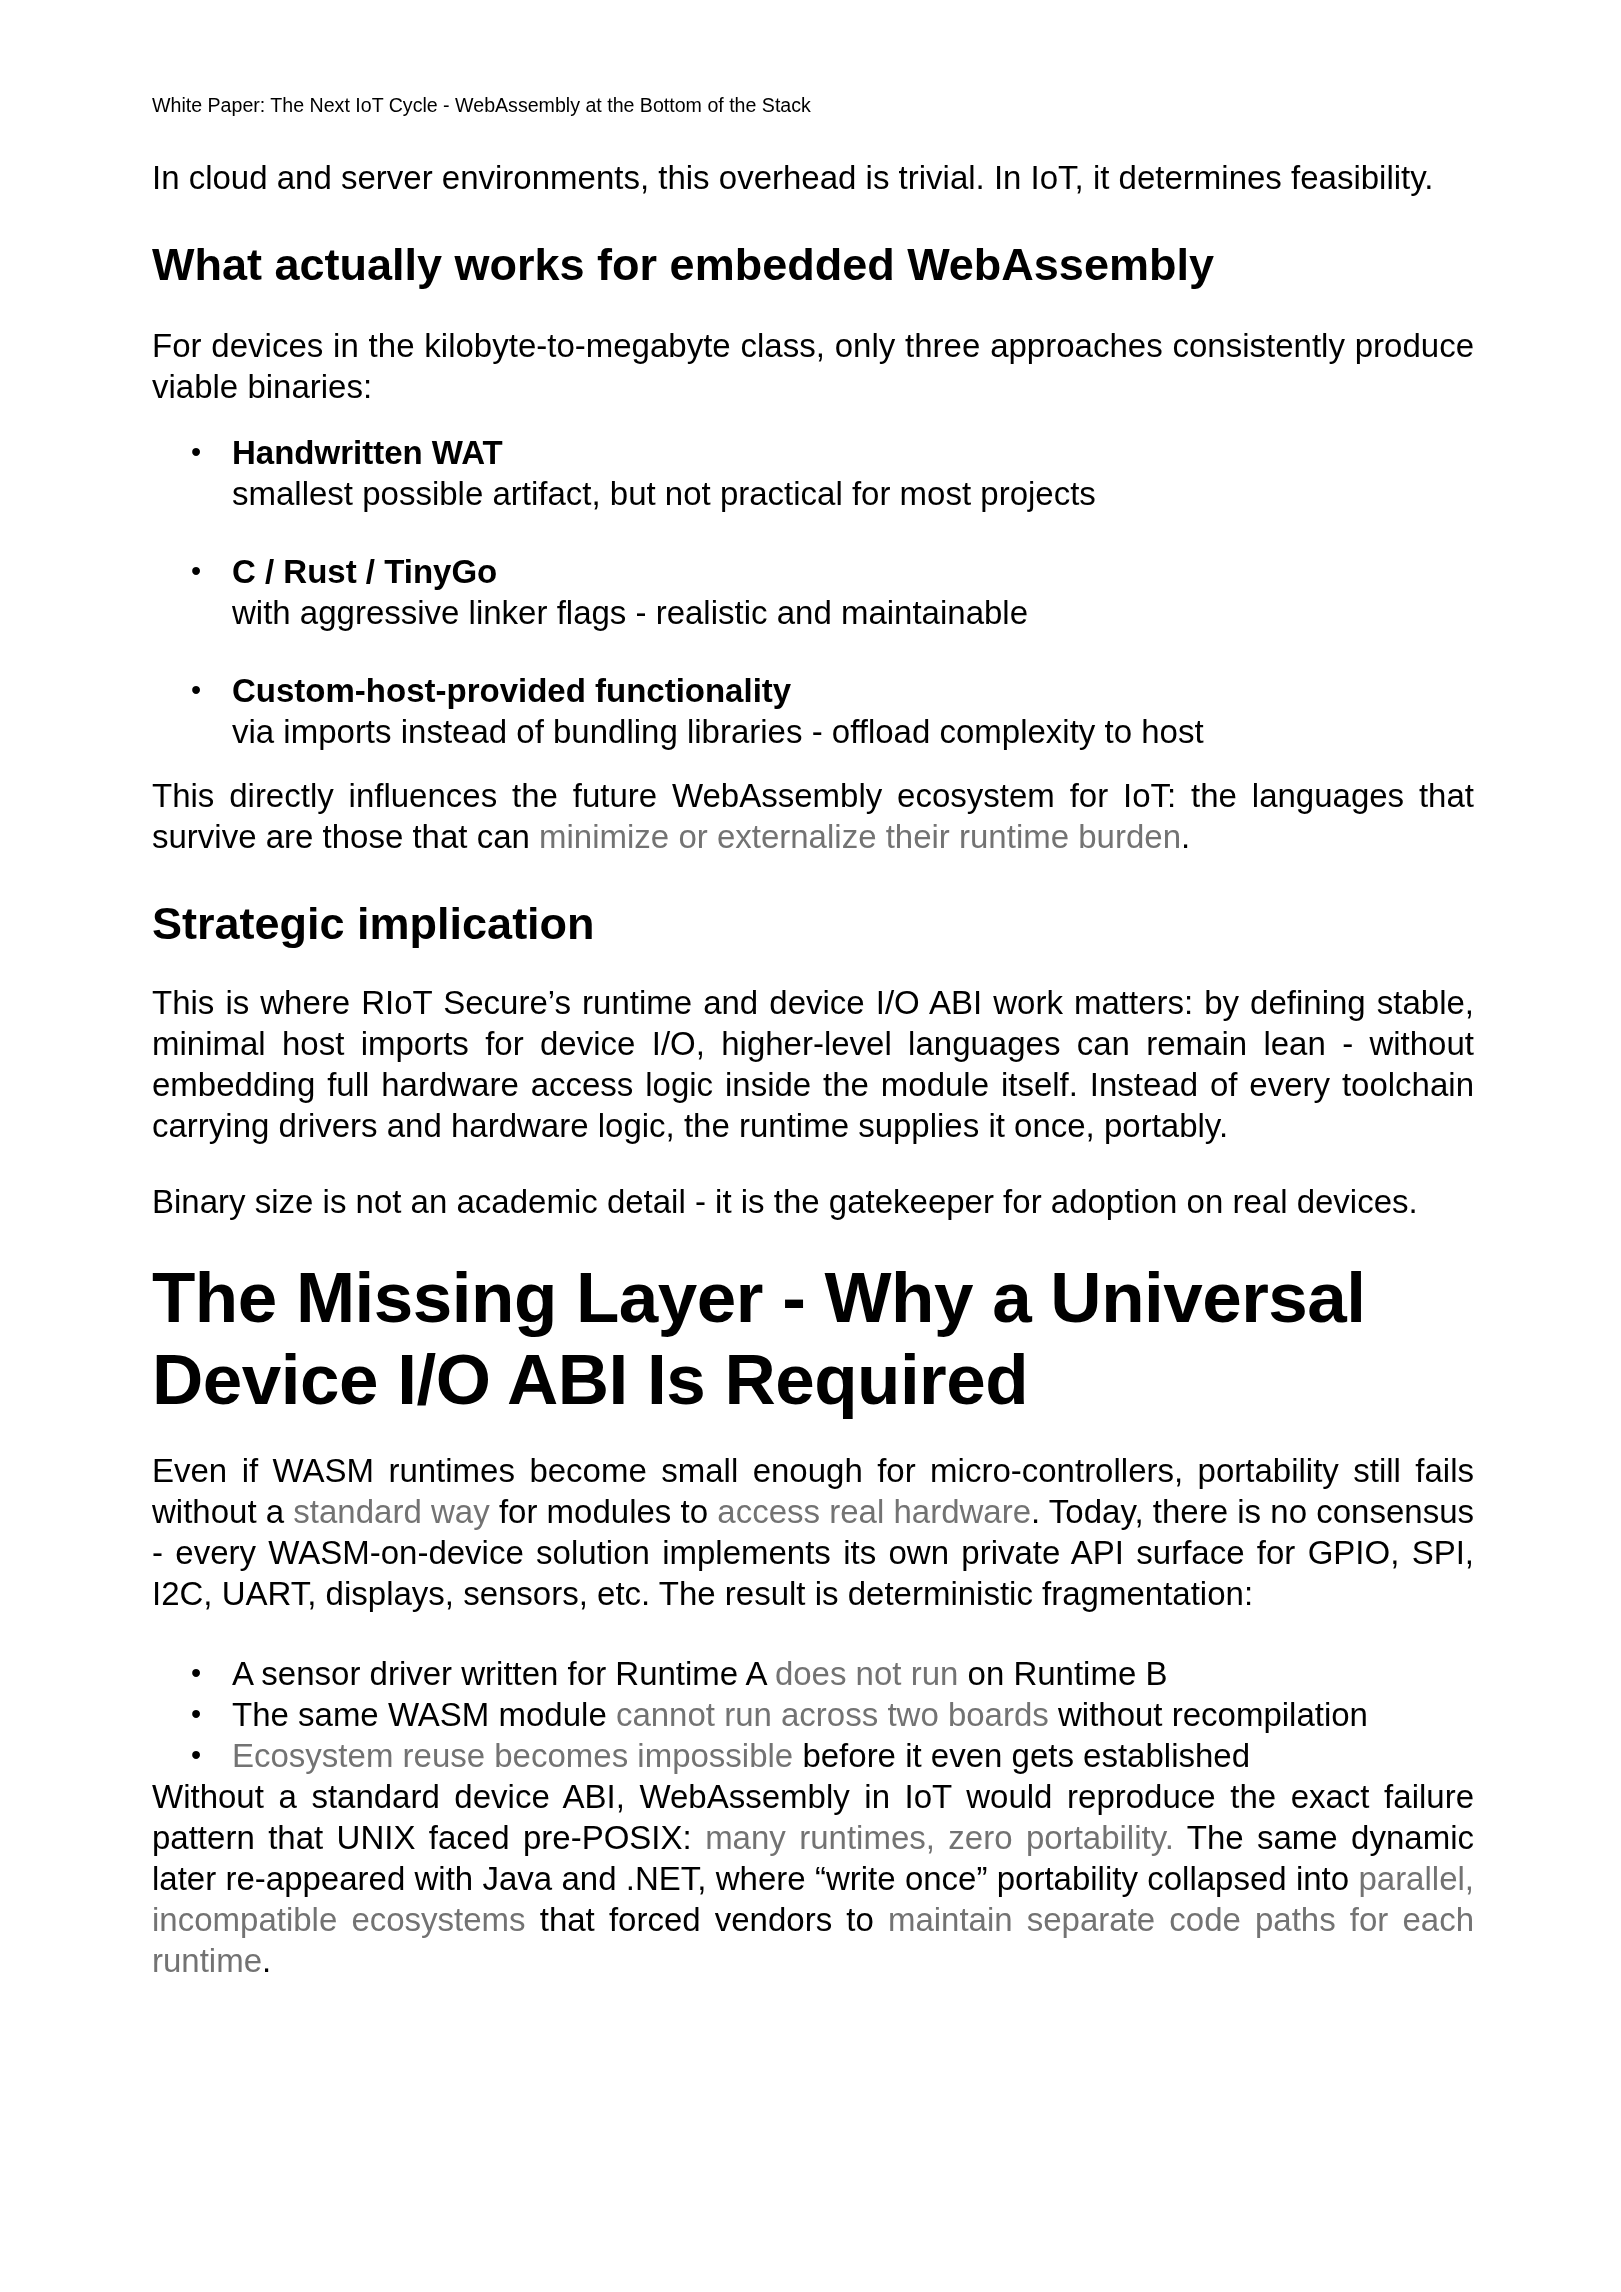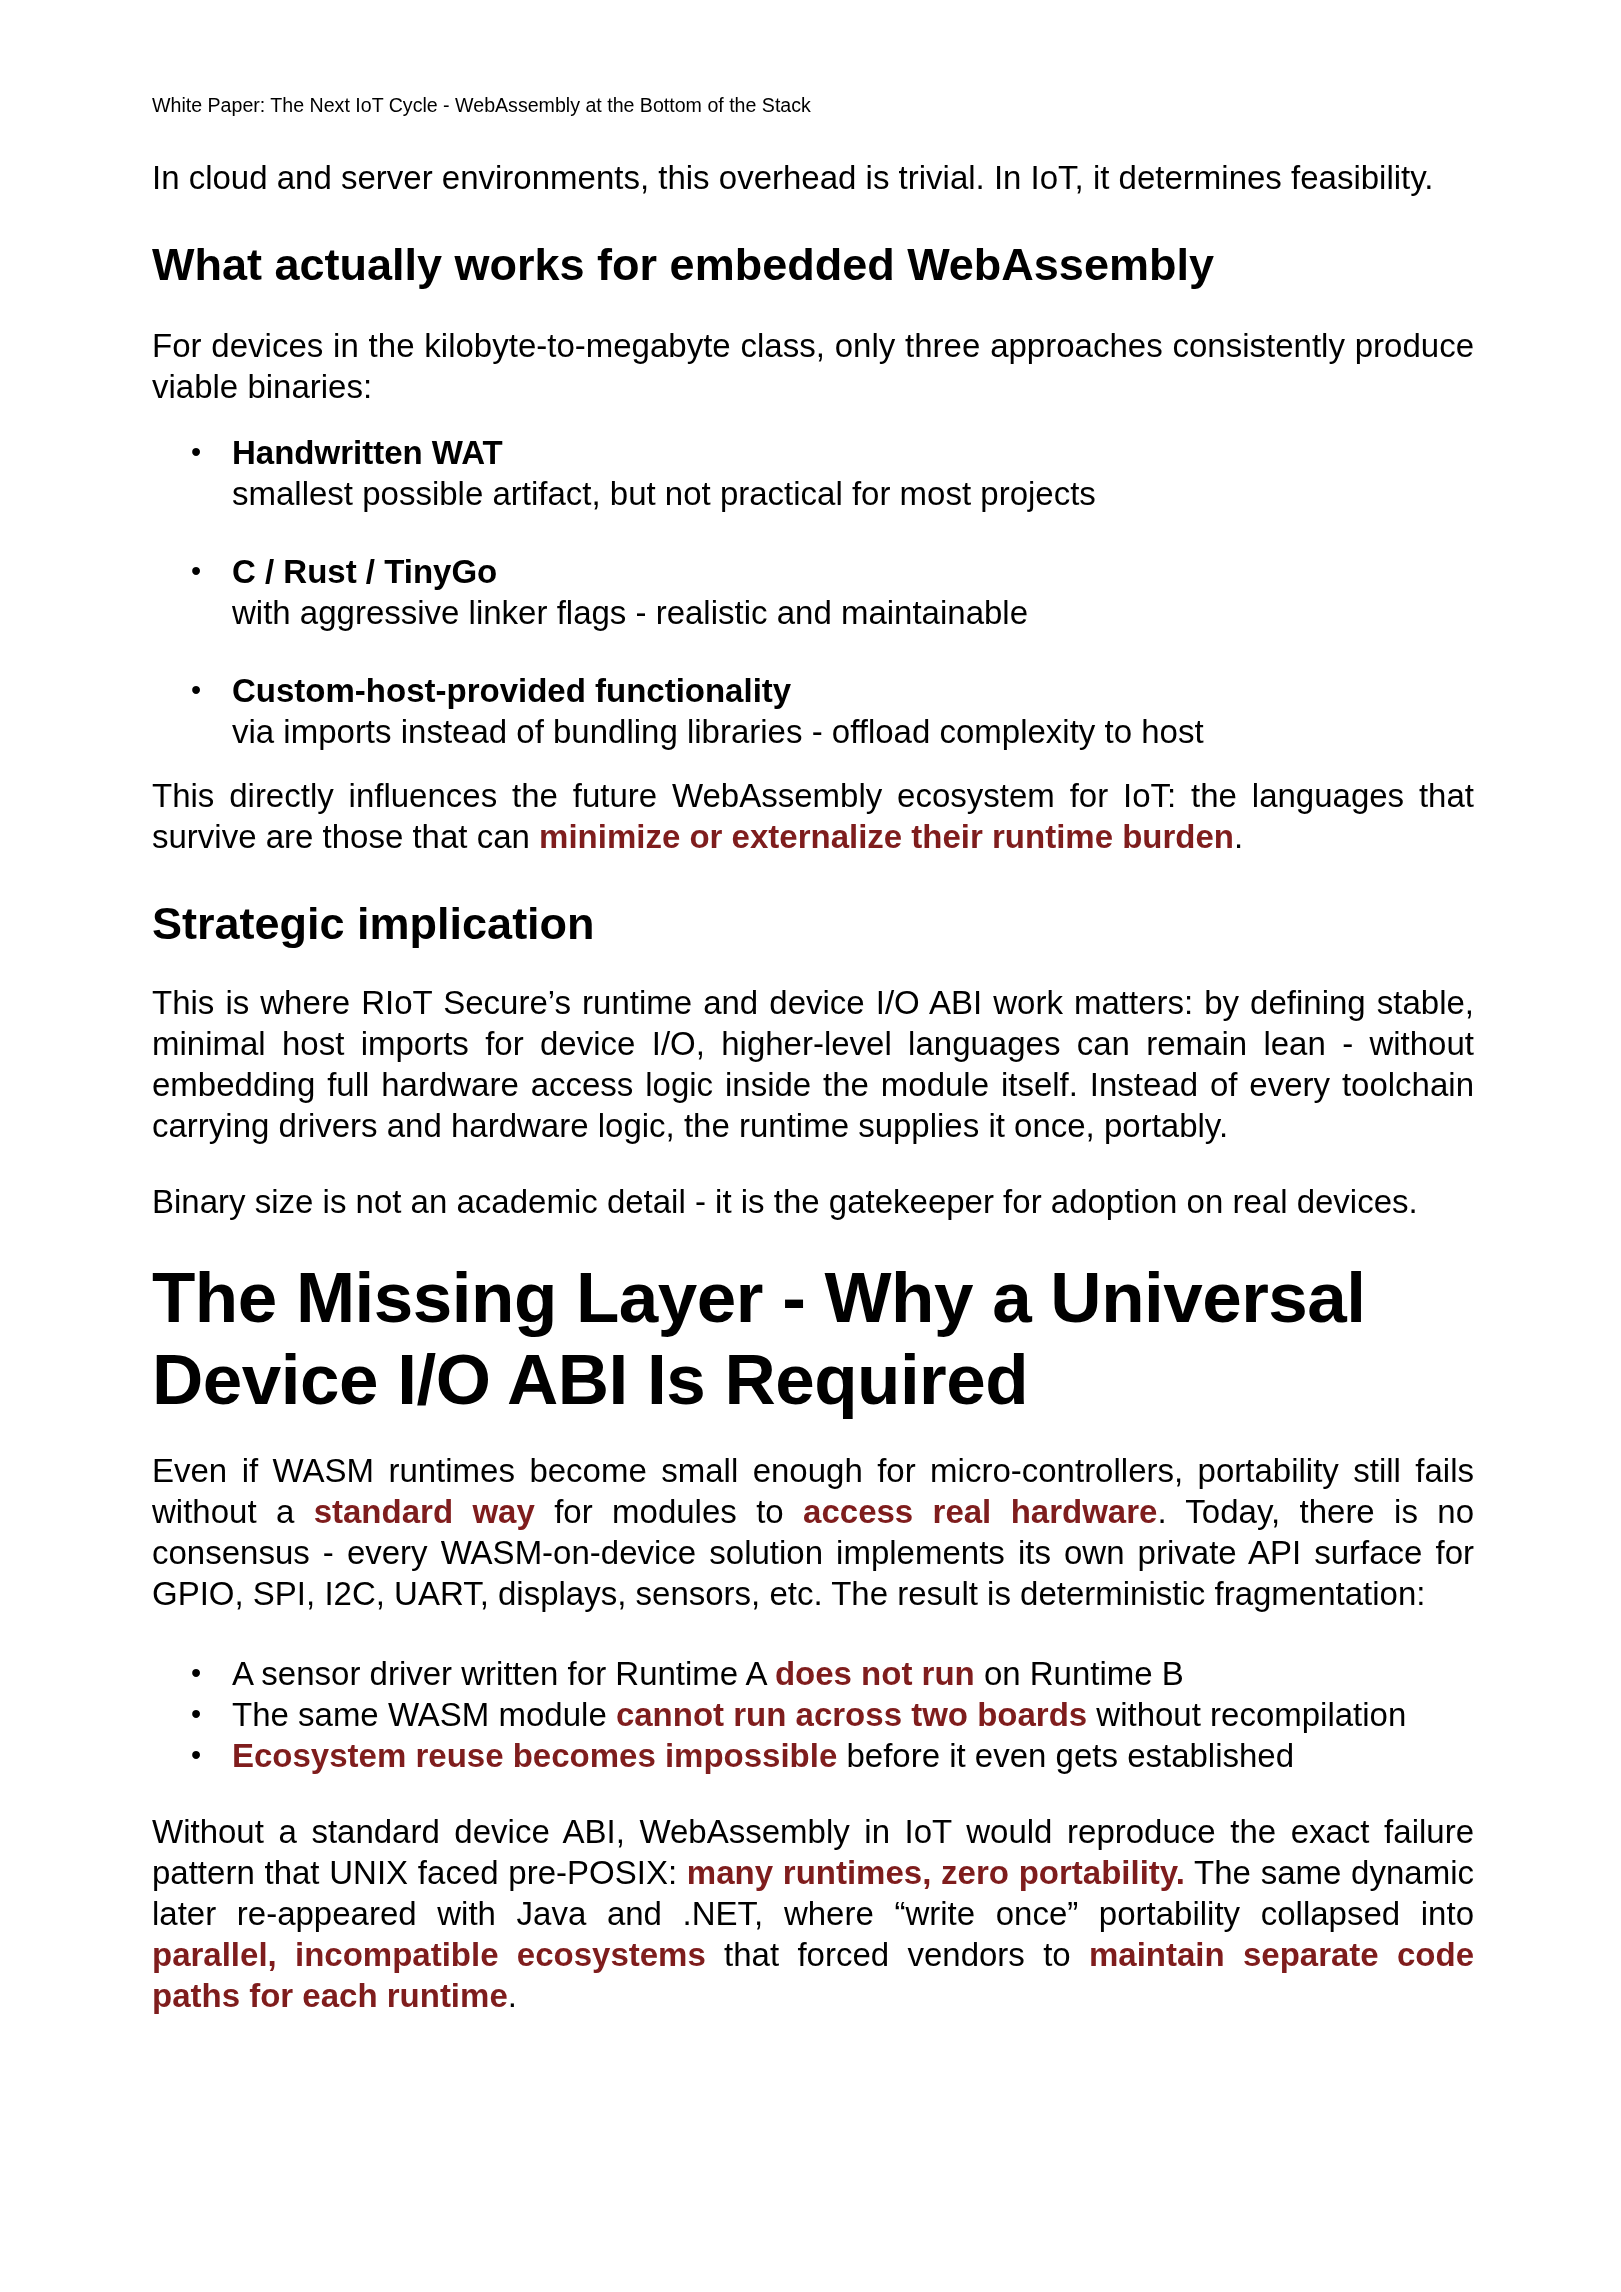--- a/index.html
+++ b/index.html
@@ -48,22 +48,22 @@
   }
   ul.spread { margin-top: 25px; }
   ul.spread li { margin-bottom: 37px; }
   ul.spread li:last-child { margin-bottom: 0; }
   ul.tight { margin-top: 39px; }
   .item-title { font-weight: bold; }
   .outro { margin-top: 23.5px; }
   .after-h2 { margin-top: 31px; }
   .solo { margin-top: 35px; }
   .after-h1 { margin-top: 29px; }
-  .conclusion { margin-top: 35px; }
-  .b { font-weight: bold; color: #7f1d1d; }
+  .conclusion { }
+  .b { font-weight: normal; color: #737373; }
   .gray { color: #000000; }
   .page-footer {
     position: absolute;
     top: 2147px;
     right: 147px;
     font-size: 25.5px;
     line-height: 31px;
     color: #0f766e;
     text-align: center;
   }

